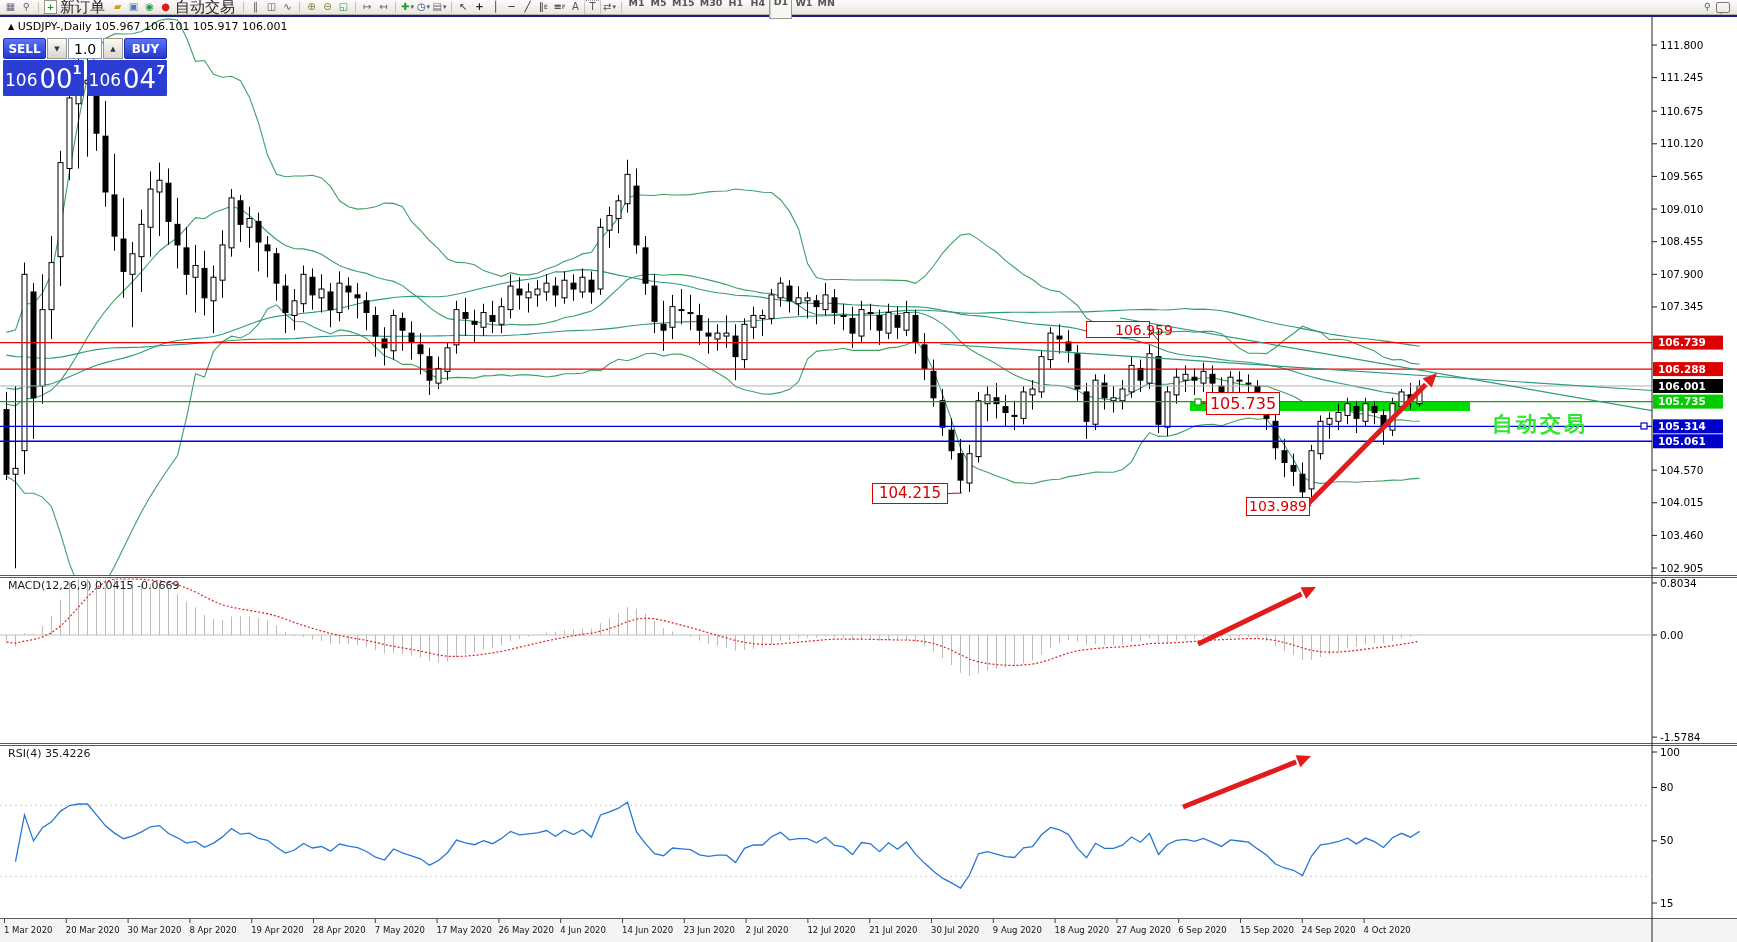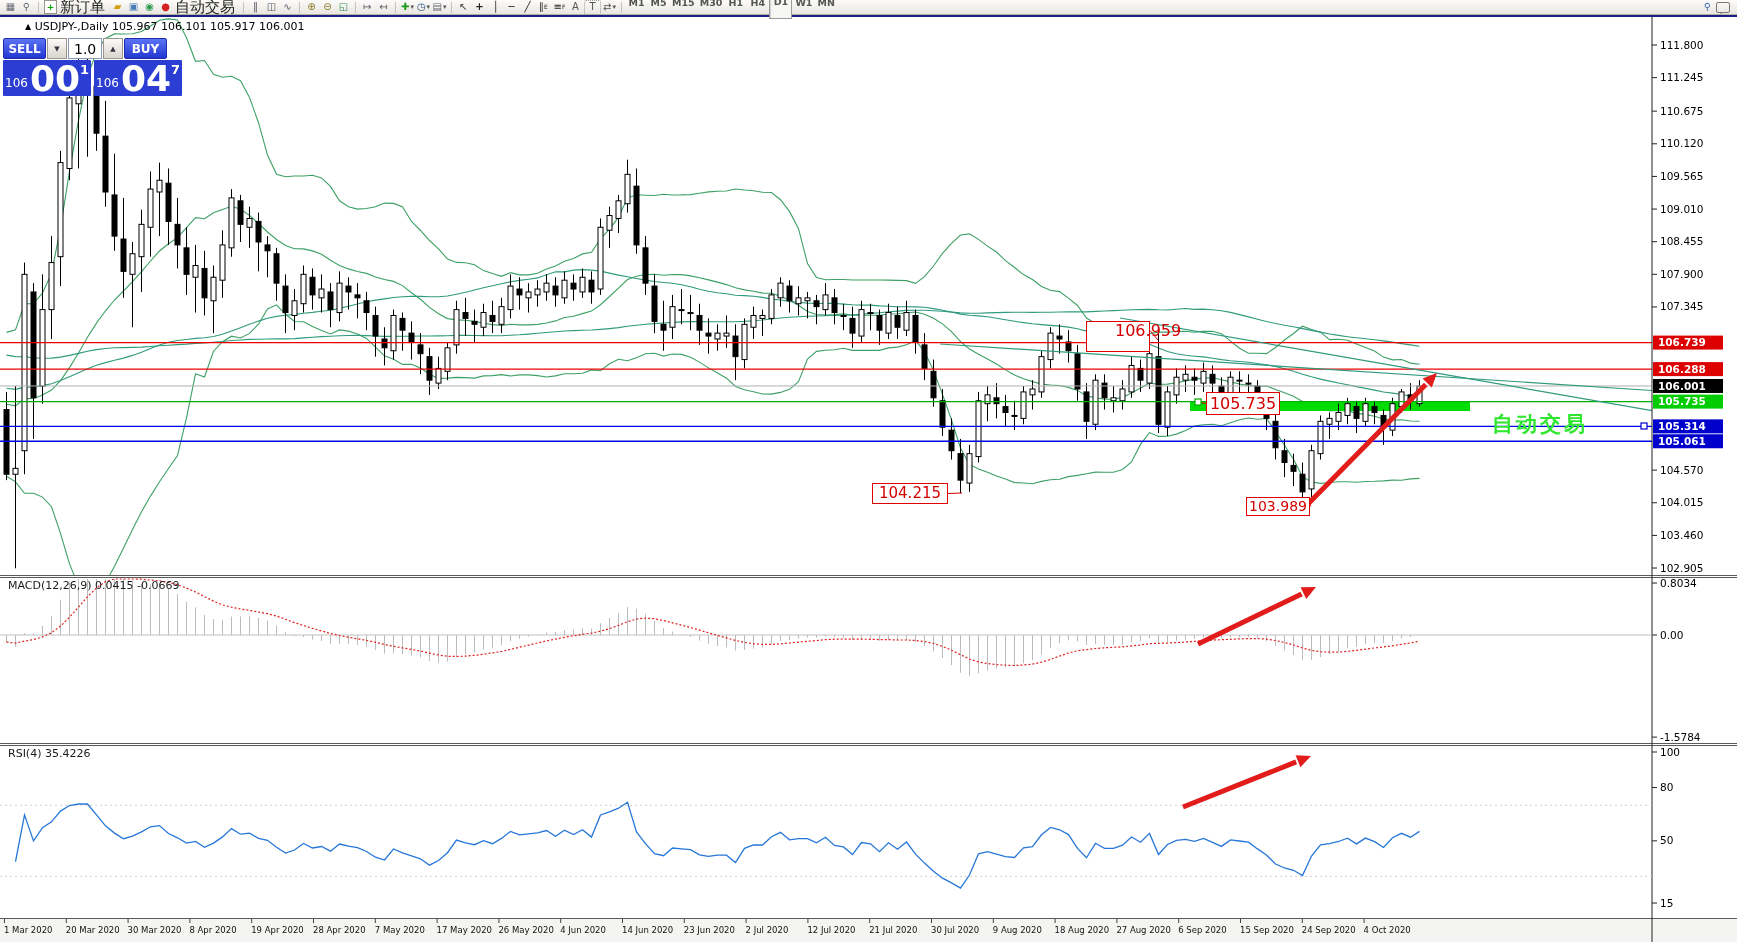--- a/index.html
+++ b/index.html
@@ -18,41 +18,41 @@
   .dd{font-size:7px;color:#555;margin-left:1px}
   .tf{min-width:17px;padding:0 2px;height:22px;line-height:13px;text-align:center;
     font-size:9.5px;font-weight:bold;color:#555;}
   .tf.active{background:#f6f6f3;border:1px solid #9a9a9a;box-shadow:inset 1px 1px 1px #cfcfcf;line-height:11px}
   .spacer{flex:1}
   .bubble{width:12px;height:9px;border:1px solid #777;border-radius:2px;position:relative;margin-right:4px}
   .bubble:after{content:"";position:absolute;left:2px;bottom:-4px;border:2px solid transparent;border-top-color:#777}
   .navy{position:absolute;top:15px;left:0;width:1737px;height:2px;background:#1d1d80;z-index:29}
   
   #chart-svg{position:absolute;left:0;top:0;z-index:5}
-  .ohlc{position:absolute;left:25px;top:20px;font-size:11px;color:#000;z-index:10;white-space:nowrap}
+  .ohlc{position:absolute;left:8px;top:20px;font-size:11px;color:#000;z-index:10;white-space:nowrap}
   .ohlc .tri{font-size:8px;vertical-align:1px}
   .plabel{position:absolute;z-index:8;border:1px solid #e00000;color:#d40000;background:#fff;
     box-sizing:border-box;text-align:center;font-weight:500;white-space:nowrap}
   .note{position:absolute;z-index:8;font-size:21px;font-weight:bold;letter-spacing:3px;white-space:nowrap}
   .indlabel{position:absolute;font-size:11px;color:#1a1a1a;z-index:10;white-space:nowrap}
   
   .panel{position:absolute;left:3px;top:38px;width:164px;z-index:20}
   .prow{display:flex;height:21px;gap:1px}
   .tbtn{width:43px;background:linear-gradient(#5b73f5,#2336d2);color:#fff;font-weight:bold;
     font-size:12px;display:flex;align-items:center;justify-content:center;border-radius:2px;border:1px solid #1c2cab;box-sizing:border-box}
   .spin{width:20px;background:linear-gradient(#fbfaf8,#d9d6cd);border:1px solid #9a968c;color:#334;
     font-size:7px;display:flex;align-items:center;justify-content:center;box-sizing:border-box}
   .vol{flex:1}
   .vol input{width:100%;height:21px;border:1px solid #8898b8;text-align:center;font-size:14px;
     padding:0 5px;box-sizing:border-box;font-family:inherit;background:#fff;color:#000}
   .bigrow{display:flex;gap:3px;margin-top:1px;height:36px}
   .bp{flex:1;background:#2b3dd2;color:#fff;display:flex;align-items:flex-end;justify-content:center;
     padding:1px 2px 2px;border-radius:1px}
-  .bp .small{font-size:12px;margin:12px 2px 4px 0}
-  .bp .big{font-size:36px;font-weight:bold;line-height:30px}
+  .bp .small{font-size:17px;margin:12px 2px 4px 0}
+  .bp .big{font-size:26px;font-weight:normal;line-height:30px}
   .bp .sup{font-size:13px;font-weight:bold;align-self:flex-start;margin-top:1px}
 </style>
 </head>
 <body>
 
 <div class="toolbar">
   <span class="tb-ico" style="color:#667">▦</span>
   <span class="tb-ico" style="color:#667">⚲</span>
   <span class="sep"></span>
   <span class="tb-ico">
@@ -786,16 +786,16 @@
   <span>0.0415</span>
   <span>-0.0669</span>
 </div>
 <div class="indlabel" style="left:8px;top:747px">
   <span>RSI(4)</span>
   <span>35.4226</span>
 </div>
 
 <div class="note" id="note" style="left: 1492px; top: 410px; color: rgb(46, 230, 46);">自动交易</div>
 
-<div class="plabel" style="left: 1086px; top: 321px; width: 64px; height: 31px; font-size: 16px; line-height: 17px; padding-left: 28px;">106.959</div>
+<div class="plabel" style="left: 1086px; top: 321px; width: 64px; height: 17px; font-size: 14px; line-height: 17px; padding-left: 28px;">106.959</div>
 <div class="plabel" style="left: 1206px; top: 392px; width: 74px; height: 23px; font-size: 16px; line-height: 21px;">105.735</div>
 <div class="plabel" style="left: 872px; top: 483px; width: 76px; height: 21px; font-size: 15px; line-height: 19px;">104.215</div>
 <div class="plabel" style="left: 1246px; top: 497px; width: 64px; height: 19px; font-size: 14px; line-height: 17px;">103.989</div>
 
 </body></html>

